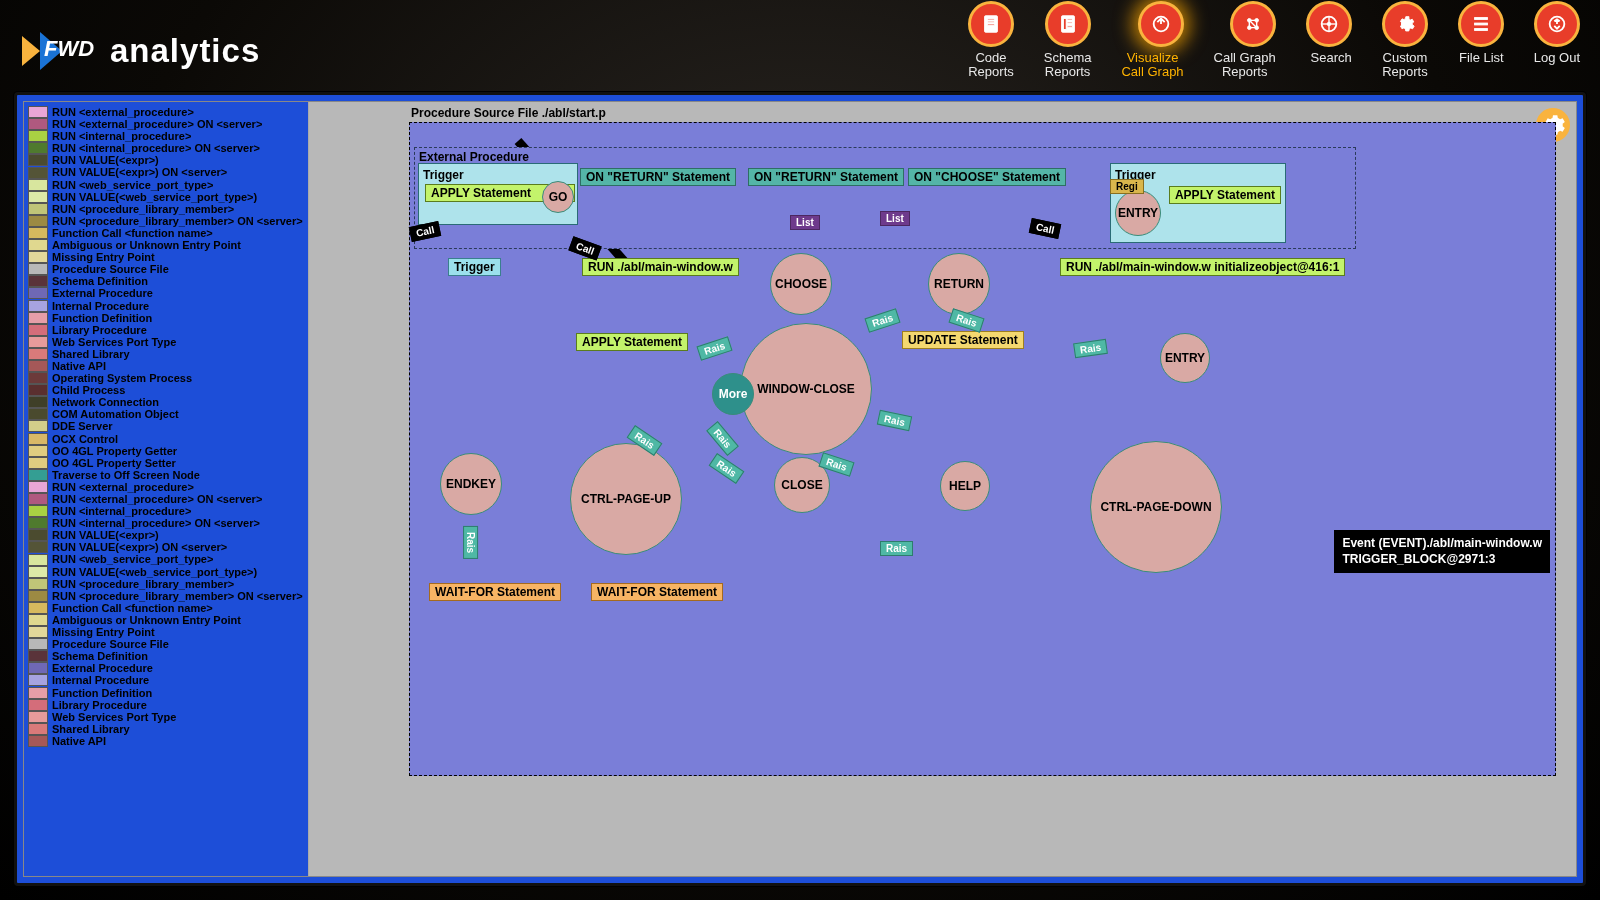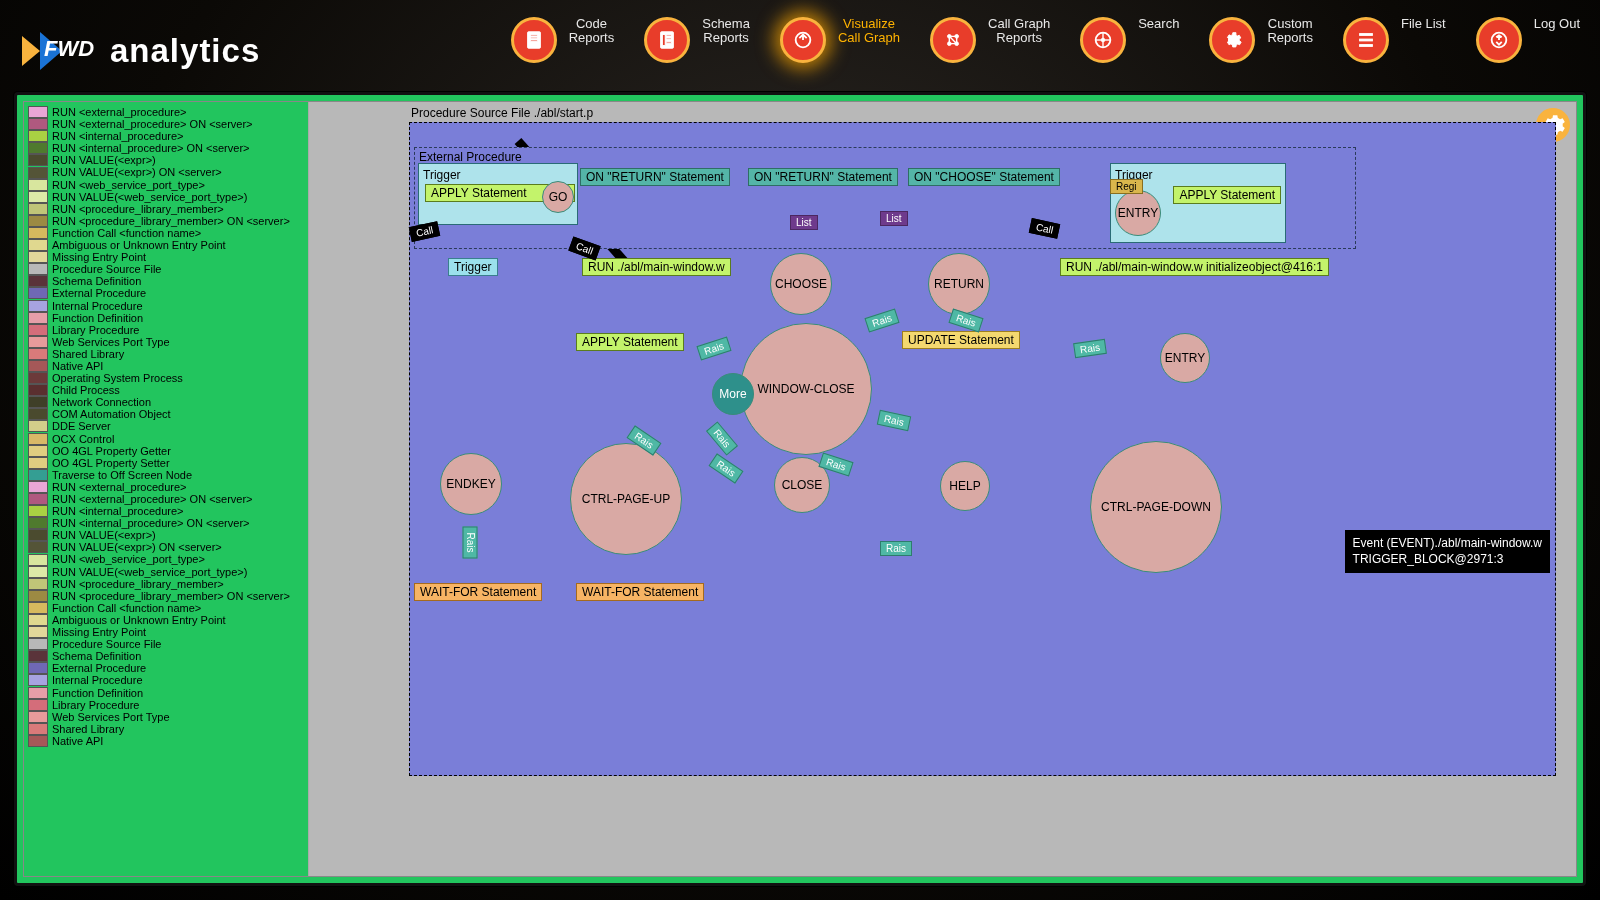--- a/index.html
+++ b/index.html
@@ -2,47 +2,47 @@
 <html><head>
 <meta charset="utf-8">
 <style>
   html,body{margin:0;padding:0;width:1600px;height:900px;background:#000;font-family:Arial,Helvetica,sans-serif;overflow:hidden;}
   body{background:radial-gradient(ellipse at 50% 30%,#2a2622 0%,#0b0906 60%,#000 100%);}
   
   .header{display:flex;align-items:center;height:80px;padding:0 20px;}
   .logo{display:flex;align-items:center;gap:4px;margin-top:21px;}
   .logo-text{font-size:33px;font-weight:700;color:#fff;letter-spacing:1px;}
   .nav{margin-left:auto;display:flex;gap:30px;align-items:flex-start;}
-  .nav-item{display:flex;flex-direction:row;align-items:flex-start;gap:12px;font-size:13px;color:#e8e8e8;line-height:1.1;}
+  .nav-item{display:flex;flex-direction:column;align-items:flex-end;gap:4px;font-size:13px;color:#e8e8e8;line-height:1.1;}
   .nav-item.active{color:#ffb300;}
   .nav-item.active .nav-icon{box-shadow:0 0 18px 6px rgba(255,170,0,.7);}
   .nav-icon{width:40px;height:40px;border-radius:50%;background:#e83d2a;border:3px solid #f9b33e;display:flex;align-items:center;justify-content:center;}
   .nav-icon svg{width:22px;height:22px;fill:#fff;stroke:#fff;}
   .nav-label{text-align:center;white-space:pre-line;}
   
-  .panel{position:absolute;left:14px;right:14px;top:92px;bottom:14px;background:#22c55e;border:3px solid #111;border-radius:4px;box-shadow:0 0 0 1px #000;}
+  .panel{position:absolute;left:14px;right:14px;top:92px;bottom:14px;background:#1d4ed8;border:3px solid #111;border-radius:4px;box-shadow:0 0 0 1px #000;font-weight:bold;}
   .panel-inner{position:absolute;inset:6px;border:1px solid #888;display:flex;}
   
   .legend{width:280px;border-right:1px solid #aaa;overflow:hidden;padding:4px 2px;font-size:11px;line-height:1.1;color:#000;}
   .legend-row{display:flex;align-items:center;gap:4px;padding:0 2px;white-space:nowrap;}
   .sw{width:18px;height:10px;border:1px solid #555;flex:0 0 18px;}
   
   .canvas{flex:1;background:#b8b8b8;position:relative;overflow:hidden;}
   .graph-box{position:absolute;left:100px;top:20px;right:20px;bottom:100px;background:#7a7ed8;border:1px dashed #000;}
   .graph-title{position:absolute;left:2px;top:2px;font-size:12px;color:#000;}
   .gear{position:absolute;right:6px;top:6px;width:34px;height:34px;border-radius:50%;background:#f9b33e;display:flex;align-items:center;justify-content:center;}
   .gear svg{width:26px;height:26px;fill:#fff;}
   
   .circle{position:absolute;border-radius:50%;background:#d9a9a4;border:1.5px solid #398c7a;display:flex;align-items:center;justify-content:center;font-size:12px;color:#000;text-align:center;}
   .tag{position:absolute;font-size:12px;padding:1px 5px;border:1px solid #444;white-space:nowrap;}
   .tag.green{background:#c3f36b;border-color:#5a7c1e;}
   .tag.cyan{background:#9be0ec;border-color:#3a7f8e;}
   .tag.teal{background:#54b5a7;border-color:#2e6e64;}
   .tag.yellow{background:#f4d86f;border-color:#9e7f1e;}
-  .tag.orange{background:#f7b464;border-color:#a56a1e;}
+  .tag.orange{background:#f7b464;border-color:#a56a1e;margin-left:15px;}
   .region{position:absolute;background:#aee3eb;border:1px solid #2a6b76;padding:4px;font-size:12px;color:#000;}
   .tooltip{position:absolute;background:#000;color:#fff;font-size:12px;padding:6px 8px;line-height:1.3;white-space:pre-line;}
   .morec{background:#2e908b!important;color:#fff!important;}
   .arrow-svg{position:absolute;inset:0;pointer-events:none;}
 </style>
 </head>
 <body>
 
 <div class="header">
   <div class="logo">

